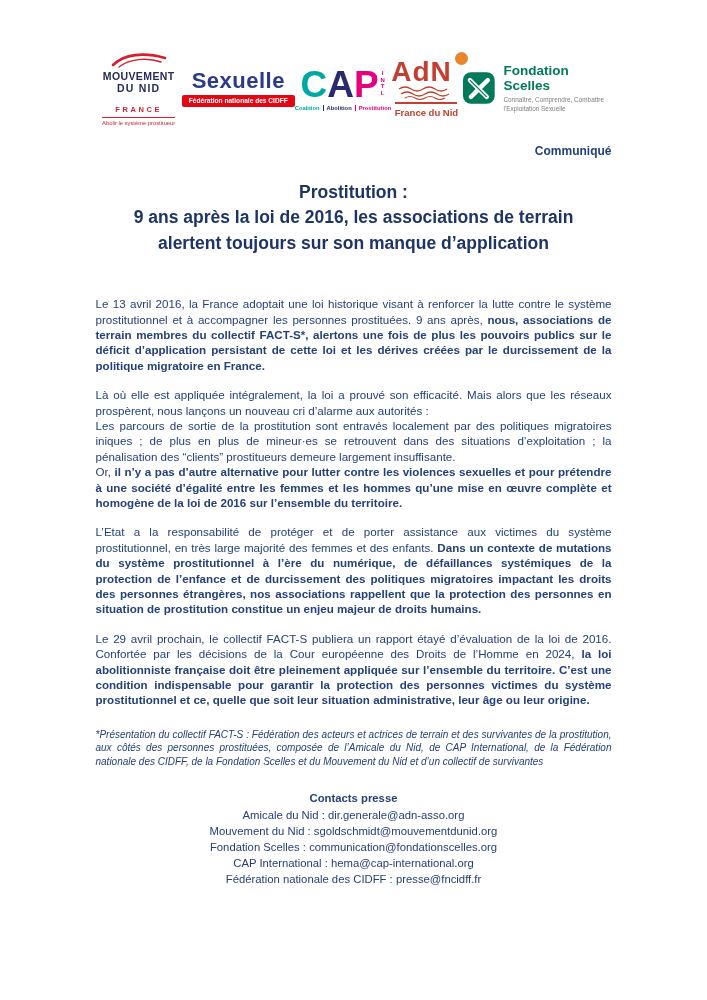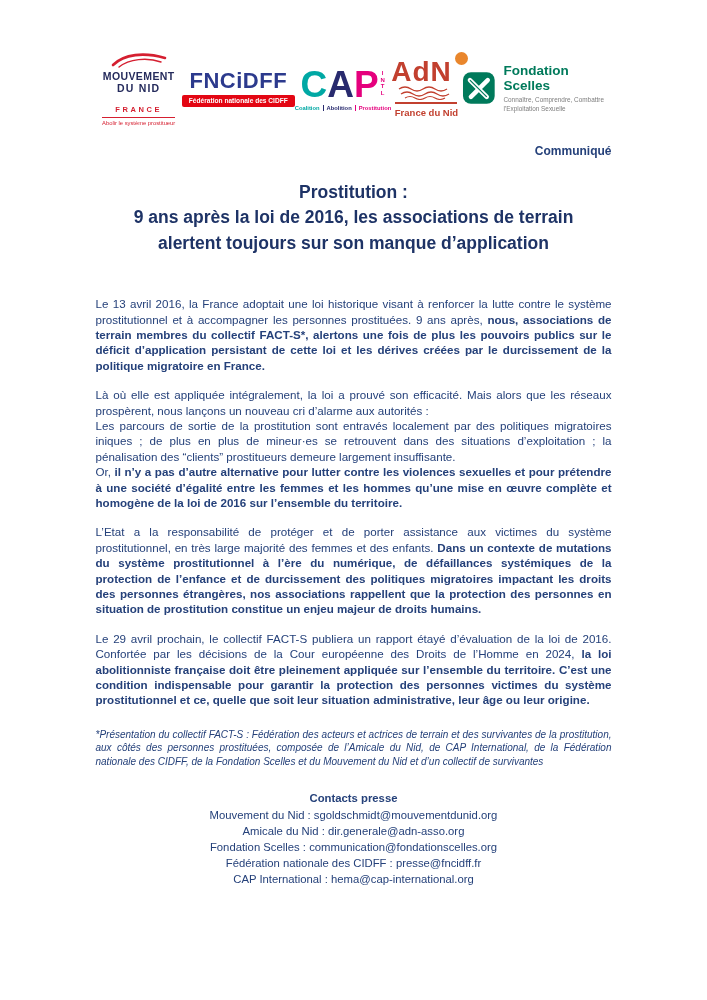--- a/index.html
+++ b/index.html
@@ -83,21 +83,21 @@
         <path d="M3 14 C 14 3 34 1 55 7" fill="none" stroke-width="2.6" stroke-linecap="round" class="st-red"></path>
         <path d="M9 16 C 19 8 37 6 51 11" fill="none" stroke-width="1.4" stroke-linecap="round" class="st-red"></path>
       </svg>
       <div class="mdn-l1">MOUVEMENT</div>
       <div class="mdn-l2">DU NID</div>
       <div class="mdn-l3">FRANCE</div>
       <div class="mdn-tag">Abolir le système prostitueur</div>
     </div>
 
     <div class="logo logo-fncidff">
-      <div class="fncidff-acronym">FNCiDFF</div>
+      <div class="fncidff-acronym">Sexuelle</div>
       <div class="fncidff-banner">Fédération nationale des CIDFF</div>
     </div>
 
     <div class="logo logo-cap">
       <div class="cap-letters">
         <span class="cap-big cap-c">C</span>
         <span class="cap-big cap-a">A</span>
         <span class="cap-big cap-p">P</span>
         <span class="cap-intl">INTL</span>
       </div>
@@ -152,21 +152,21 @@
       <p class="para"><span>Là où elle est appliquée intégralement, la loi a prouvé son efficacité.  Mais alors que les réseaux prospèrent, nous lançons un nouveau cri d’alarme aux autorités :</span><br><span>Les parcours de sortie de la prostitution sont entravés localement par des politiques migratoires iniques ; de plus en plus de mineur·es se retrouvent dans des situations d’exploitation ; la pénalisation des “clients” prostitueurs demeure largement insuffisante.</span><br><span>Or, </span><span class="bold">il n’y a pas d’autre alternative pour lutter contre les violences sexuelles et pour prétendre à une société d’égalité entre les femmes et les hommes qu’une mise en œuvre complète et homogène de la loi de 2016 sur l’ensemble du territoire.</span></p>
       <p class="para"><span>L’Etat a la responsabilité de protéger et de porter assistance aux victimes du système prostitutionnel, en très large majorité des femmes et des enfants. </span><span class="bold">Dans un contexte de mutations du système prostitutionnel à l’ère du numérique, de défaillances systémiques de la protection de l’enfance et de durcissement des politiques migratoires impactant les droits des personnes étrangères, nos associations rappellent que la protection des personnes en situation de prostitution constitue un enjeu majeur de droits humains.</span></p>
       <p class="para"><span>Le 29 avril prochain, le collectif FACT-S publiera un rapport étayé d’évaluation de la loi de 2016. Confortée par les décisions de la Cour européenne des Droits de l’Homme en 2024, </span><span class="bold">la loi abolitionniste française doit être pleinement appliquée sur l’ensemble du territoire. C’est une condition indispensable pour garantir la protection des personnes victimes du système prostitutionnel et ce, quelle que soit leur situation administrative, leur âge ou leur origine.</span></p>
     </main>
 
   <p class="footnote">*Présentation du collectif FACT-S : Fédération des acteurs et actrices de terrain et des survivantes de la prostitution, aux côtés des personnes prostituées, composée de l’Amicale du Nid, de CAP International, de la Fédération nationale des CIDFF, de la Fondation Scelles et du Mouvement du Nid et d’un collectif de survivantes</p>
 
   <section class="contacts">
     <div class="contacts-heading">Contacts presse</div>
     <div class="contact-lines">
+        <div class="contact-line">Amicale du Nid : dir.generale@adn-asso.org</div>
         <div class="contact-line">Mouvement du Nid : sgoldschmidt@mouvementdunid.org</div>
-        <div class="contact-line">Amicale du Nid : dir.generale@adn-asso.org</div>
         <div class="contact-line">Fondation Scelles : communication@fondationscelles.org</div>
+        <div class="contact-line">CAP International : hema@cap-international.org</div>
         <div class="contact-line">Fédération nationale des CIDFF : presse@fncidff.fr</div>
-        <div class="contact-line">CAP International : hema@cap-international.org</div>
       </div>
   </section>
 
 </div>
 
 </body></html>

